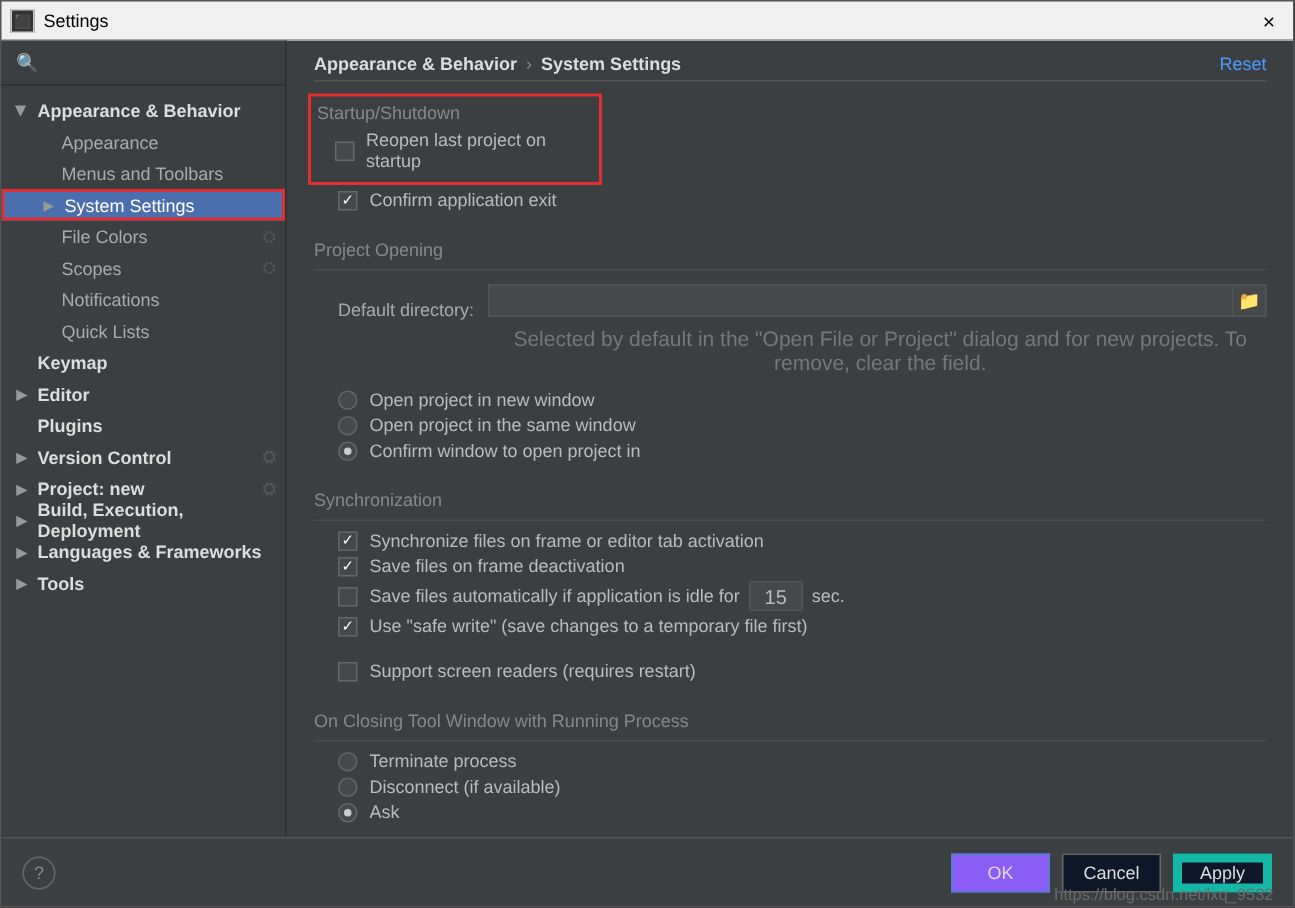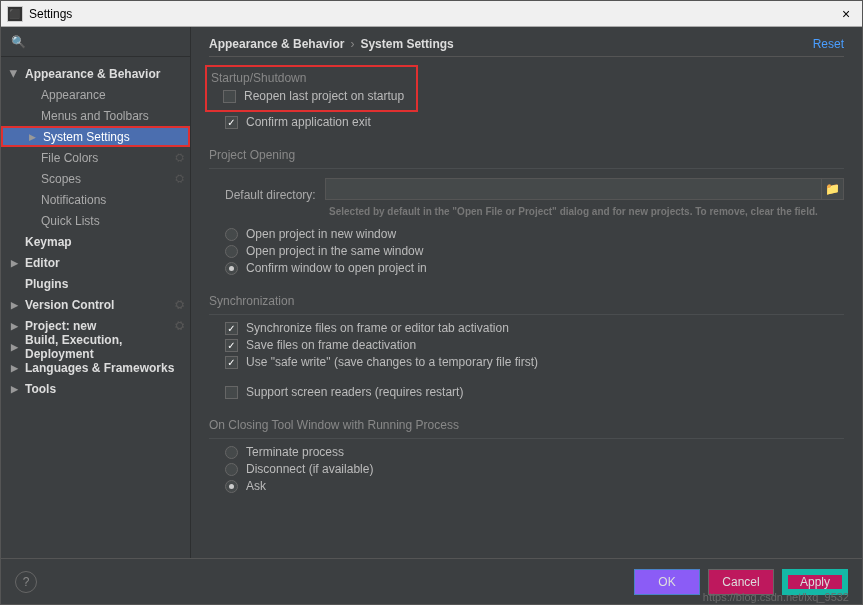--- a/index.html
+++ b/index.html
@@ -44,27 +44,27 @@
 
 .radio { width: 13px; height: 13px; border: 1px solid #666; border-radius: 50%; background: #45494a; margin-right: 8px; display: inline-flex; align-items: center; justify-content: center; cursor: pointer; }
 .radio.checked::after { content: ""; width: 5px; height: 5px; background: #ccc; border-radius: 50%; }
 
 .red-box { border: 2px solid #e03030; padding: 4px 0 4px 0; margin-left: -4px; }
 
 .field-row { display: flex; align-items: center; margin: 4px 0 4px 16px; }
 .field-label { width: 100px; color: #aaa; margin-top: 13px; }
 .text-input { flex: 1; height: 22px; background: #45494a; border: 1px solid #555; color: #bbb; padding: 0 6px; }
 .browse-icon { width: 22px; height: 22px; background: #45494a; border: 1px solid #555; border-left: none; display: flex; align-items: center; justify-content: center; color: #777; cursor: pointer; }
-.hint-text { font-size: 10px; color: #777; margin: 4px 0 10px 120px; text-align: left; font-weight: bold; }
+.hint-text { font-size: 14px; color: #777; margin: 4px 0 10px 120px; text-align: center; }
 .num-input { width: 36px; height: 20px; background: #45494a; border: 1px solid #555; color: #bbb; text-align: center; margin: 0 6px; }
 
 .footer { height: 46px; border-top: 1px solid #555; display: flex; align-items: center; padding: 0 14px; background: #3c3f41; }
 .help-btn { width: 22px; height: 22px; border: 1px solid #666; border-radius: 50%; display: flex; align-items: center; justify-content: center; color: #888; cursor: pointer; }
 .footer-buttons { margin-left: auto; display: flex; gap: 8px; }
-.btn { min-width: 66px; height: 26px; background: #be185d; border: 1px solid #666; color: #ddd; cursor: pointer; display: flex; align-items: center; justify-content: center; font-size: 12px; }
+.btn { min-width: 66px; height: 26px; background: #0f172a; border: 1px solid #666; color: #ddd; cursor: pointer; display: flex; align-items: center; justify-content: center; font-size: 12px; }
 .btn.primary { background: #8b5cf6; border-color: #4a83c8; }
 .btn.highlight-red { border: 6px solid #14b8a6; }
 .watermark { position: absolute; font-size: 11px; color: #6a6a6a; }
 </style>
 </head>
 <body>
 
 <div class="window">
 
   <div class="titlebar">
@@ -147,21 +147,21 @@
     <div class="content">
 
       <div class="breadcrumb-row">
         <span class="crumb">Appearance &amp; Behavior</span>
         <span class="sep">›</span>
         <span class="crumb">System Settings</span>
         <span class="reset-link">Reset</span>
       </div>
 
       <div class="section">
-        <div class="red-box" style="width:213px">
+        <div class="red-box" style="width:196px">
           <div style="color:#888;font-size:12px;margin:0 0 4px 4px">Startup/Shutdown</div>
           <div class="row">
             <span class="checkbox"></span>
             <span>Reopen last project on startup</span>
           </div>
         </div>
         <div class="row">
           <span class="checkbox checked"></span>
           <span>Confirm application exit</span>
         </div>
@@ -192,20 +192,26 @@
       <div class="section">
         <div class="section-title">Synchronization</div>
         <div class="row">
             <span class="checkbox checked"></span>
             <span>Synchronize files on frame or editor tab activation</span>
           </div>
         <div class="row">
             <span class="checkbox checked"></span>
             <span>Save files on frame deactivation</span>
           </div>
+        <div class="row">
+          <span class="checkbox"></span>
+          <span>Save files automatically if application is idle for</span>
+          <input class="num-input" value="15" style="">
+          <span>sec.</span>
+        </div>
         <div class="row">
             <span class="checkbox checked"></span>
             <span>Use "safe write" (save changes to a temporary file first)</span>
           </div>
       </div>
 
       <div class="section">
         <div class="row">
             <span class="checkbox"></span>
             <span>Support screen readers (requires restart)</span>

